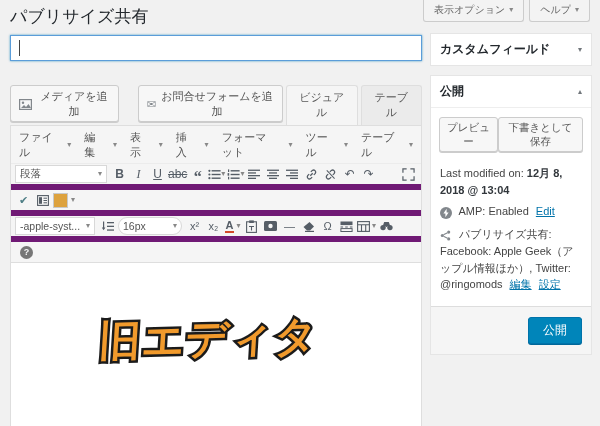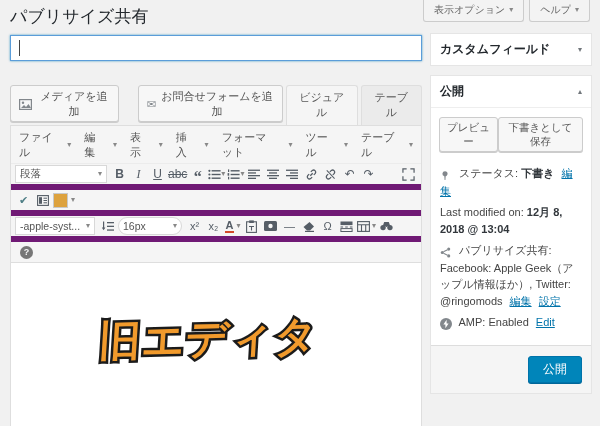--- a/index.html
+++ b/index.html
@@ -377,51 +377,43 @@
     <div class="panel-h">
       <span>公開</span>
       <span class="caret">▴</span>
     </div>
     <div class="minor">
       <button class="btn-sec small">プレビュー</button>
       <button class="btn-sec small">下書きとして保存</button>
     </div>
     <div class="misc">
       <div class="mrow">
-        <span class="sic"><svg width="10" height="11" viewBox="0 0 12 12">
-              <path fill="currentColor" d="M6 .8a3.1 3.1 0 0 1 3.1 3.1c0 1.4-1 2.6-2.3 3L6.5 11.4h-1L5.2 6.9A3.1 3.1 0 0 1 6 .8z"></path>
-            </svg></span>
-        <span>ステータス:</span>
-        <b>下書き</b>
-        <a class="lnk">編集</a>
-      </div>
-      <div class="mrow">
         <span>Last modified on:</span>
         <b>12月 8, 2018 @ 13:04</b>
+      </div>
+      <div class="mrow">
+        <span class="sic"><svg width="12" height="12" viewBox="0 0 12 12">
+              <circle cx="6" cy="6" r="6" fill="currentColor"></circle>
+              <path fill="#fff" d="M6.6 1.8L3.4 6.6h2L5.4 10.2 8.6 5.4h-2z"></path>
+            </svg></span>
+        <span>AMP:</span>
+        <span>Enabled</span>
+        <a class="lnk">Edit</a>
       </div>
       <div class="mrow">
         <span class="sic"><svg width="11" height="11" viewBox="0 0 12 12" fill="currentColor">
               <circle cx="2.5" cy="6" r="1.7"></circle>
               <circle cx="9.5" cy="2.3" r="1.7"></circle>
               <circle cx="9.5" cy="9.7" r="1.7"></circle>
               <path stroke="currentColor" stroke-width="1.1" d="M3.8 5.2L8.2 3M3.8 6.8L8.2 9"></path>
             </svg></span>
         <span>パブリサイズ共有:</span>
         <span>Facebook: Apple Geek（アップル情報ほか）, Twitter: @ringomods</span>
         <a class="lnk">編集</a>
         <a class="lnk">設定</a>
       </div>
-      <div class="mrow">
-        <span class="sic"><svg width="12" height="12" viewBox="0 0 12 12">
-              <circle cx="6" cy="6" r="6" fill="currentColor"></circle>
-              <path fill="#fff" d="M6.6 1.8L3.4 6.6h2L5.4 10.2 8.6 5.4h-2z"></path>
-            </svg></span>
-        <span>AMP:</span>
-        <span>Enabled</span>
-        <a class="lnk">Edit</a>
-      </div>
     </div>
     <div class="major">
       <button class="btn-primary">公開</button>
     </div>
   </div>
 
 </div>
 
 </body></html>

